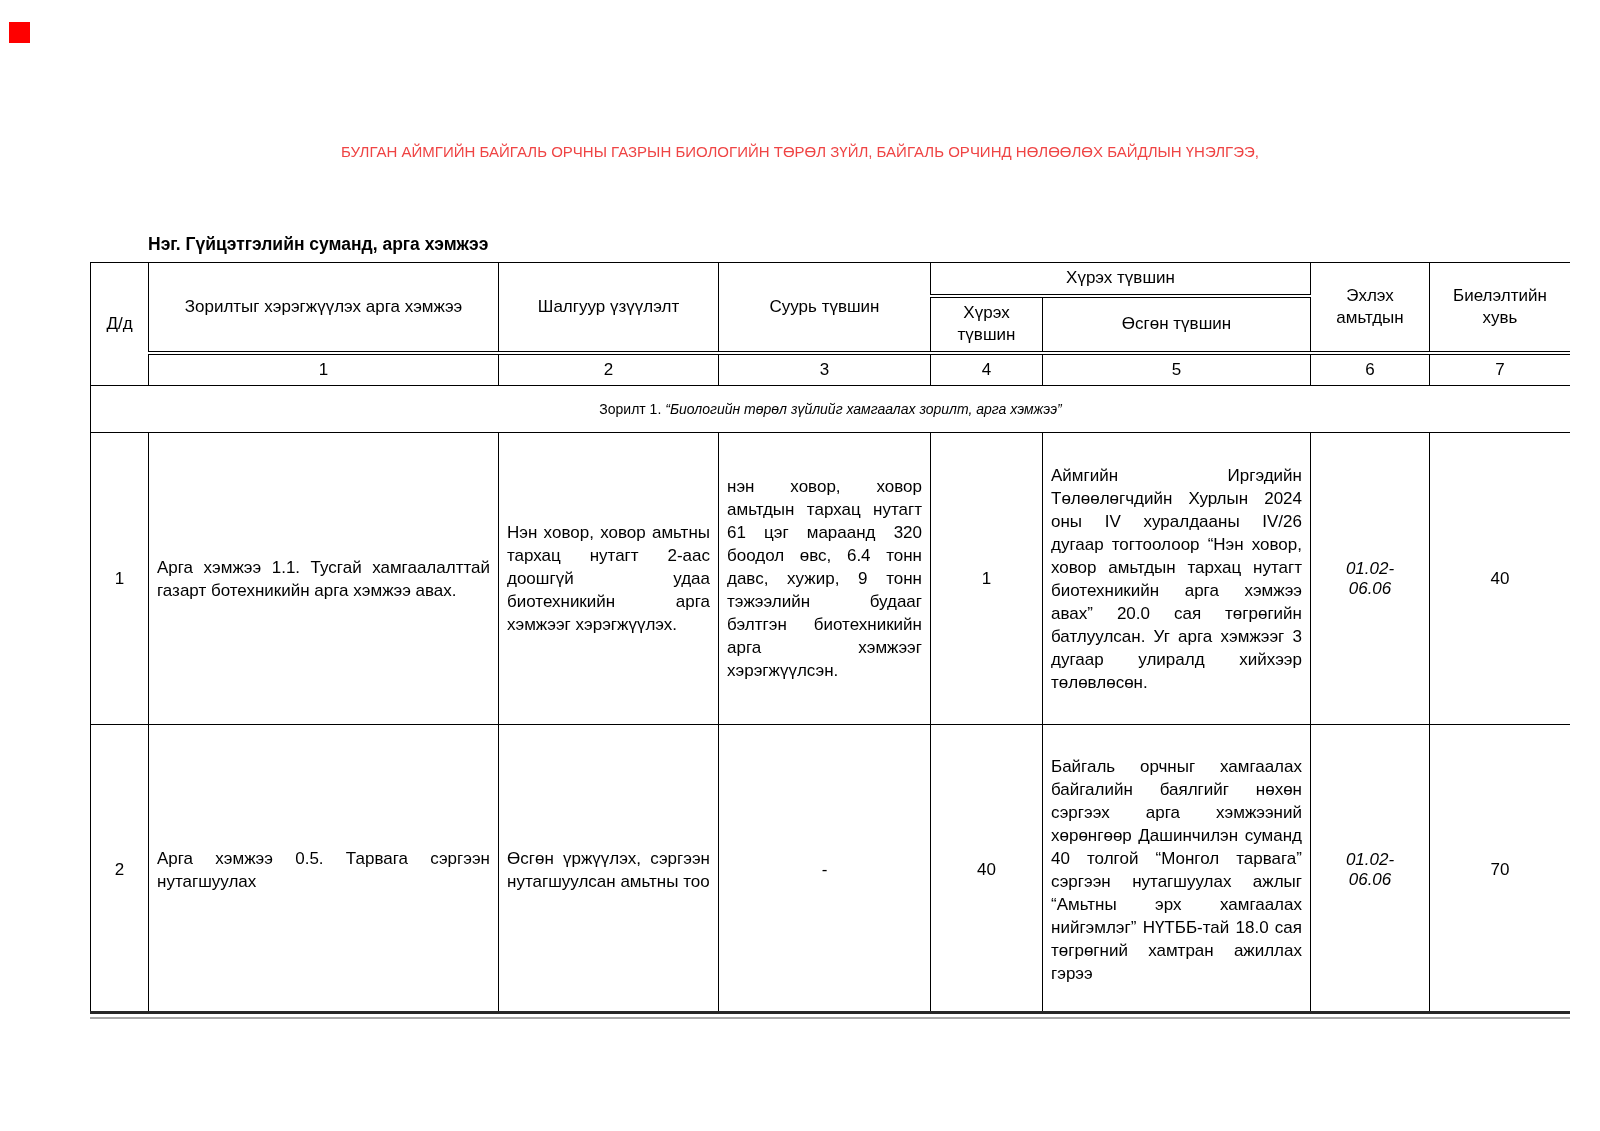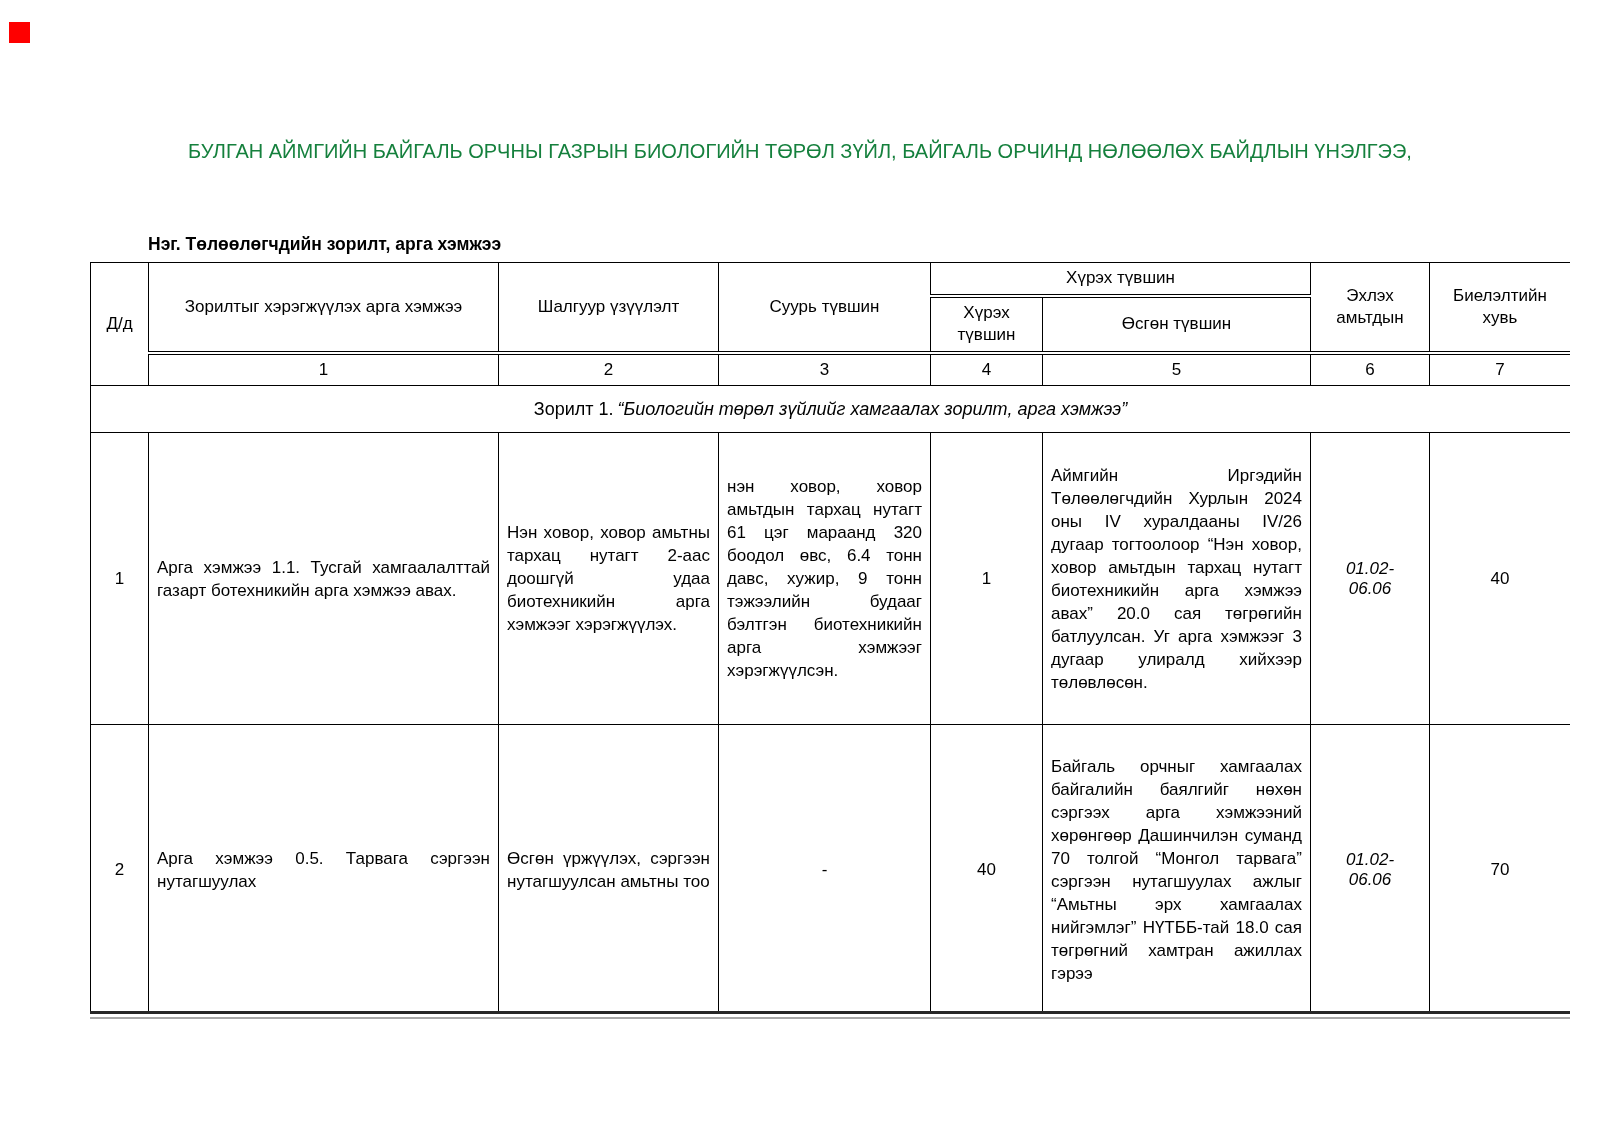--- a/index.html
+++ b/index.html
@@ -4,21 +4,21 @@
 <style>
   html,body{margin:0;padding:0;}
   body{
     width:1600px;height:1131px;background:#ffffff;position:relative;
     font-family:"Liberation Sans", sans-serif;color:#000;
     -webkit-font-smoothing:antialiased;
   }
   .red-square{position:absolute;left:9px;top:22px;width:21px;height:21px;background:#fe0000;}
   .doc-title{
     position:absolute;left:60px;right:60px;top:139px;
-    text-align:center;font-size:20px;line-height:25px;color:#15803d;
+    text-align:center;font-size:15px;line-height:25px;color:#ef4444;
   }
   .section-heading{
     position:absolute;left:148px;top:234px;
     font-size:17.5px;font-weight:bold;
   }
   .table-wrap{
     position:absolute;left:90px;top:262px;width:1480px;height:751px;overflow:hidden;
   }
   table.report{
     border-collapse:collapse;table-layout:fixed;width:1480px;
@@ -29,40 +29,40 @@
     padding:2px 8px;
     vertical-align:middle;
     font-weight:normal;
     overflow:hidden;
     margin-top:8px;
   }
   th.hdr{text-align:center;line-height:22px;}
   td.cnum{text-align:center;line-height:20px;}
   .dbl-top{border-top:4px double #000 !important;}
   .dbl-bottom{border-bottom:4px double #000 !important;}
-  td.goal-cell{text-align:center;font-weight:bold;font-size:18px;padding:6px 8px;}
+  td.goal-cell{text-align:center;font-weight:bold;font-size:14px;padding:6px 8px;}
   td.goal-cell .quoted{font-style:italic;margin-left:4px;}
   td.body-just{text-align:justify;line-height:23px;padding:4px 9px;}
   td.vtop{vertical-align:top;padding-top:6px;}
   td.vbottom{vertical-align:bottom;padding-bottom:20px;}
   td.center-cell{text-align:center;}
   .pre{white-space:pre-line;font-style:italic;}
   .cut-line-black{position:absolute;left:90px;top:1011px;width:1480px;height:2.5px;background:#262626;}
   .cut-line-gray{position:absolute;left:90px;top:1017px;width:1480px;height:1.5px;background:#a6a6a6;}
 </style>
 </head>
 <body>
 
 <div class="red-square"></div>
 
 <div class="doc-title">
   <div>БУЛГАН АЙМГИЙН БАЙГАЛЬ ОРЧНЫ ГАЗРЫН БИОЛОГИЙН ТӨРӨЛ ЗҮЙЛ, БАЙГАЛЬ ОРЧИНД НӨЛӨӨЛӨХ БАЙДЛЫН ҮНЭЛГЭЭ,</div>
 </div>
 
-<div class="section-heading">Нэг. Төлөөлөгчдийн зорилт, арга хэмжээ</div>
+<div class="section-heading">Нэг. Гүйцэтгэлийн суманд, арга хэмжээ</div>
 
 <div class="table-wrap">
   <table class="report">
     <colgroup>
       <col style="width:58px">
       <col style="width:350px">
       <col style="width:220px">
       <col style="width:212px">
       <col style="width:112px">
       <col style="width:268px">
@@ -107,21 +107,21 @@
       <td class="center-cell pre">01.02-
 06.06</td>
       <td class="center-cell">40</td>
     </tr>
     <tr style="height:291px">
       <td class="center-cell vbottom">2</td>
       <td class="body-just vtop">Арга хэмжээ 0.5. Тарвага сэргээн нутагшуулах</td>
       <td class="body-just vtop">Өсгөн үржүүлэх, сэргээн нутагшуулсан амьтны тоо</td>
       <td class="center-cell">-</td>
       <td class="center-cell">40</td>
-      <td class="body-just vtop">Байгаль орчныг хамгаалах байгалийн баялгийг нөхөн сэргээх арга хэмжээний хөрөнгөөр Дашинчилэн суманд 70 толгой “Монгол тарвага” сэргээн нутагшуулах ажлыг “Амьтны эрх хамгаалах нийгэмлэг” НҮТББ-тай 18.0 сая төгрөгний хамтран ажиллах гэрээ</td>
+      <td class="body-just vtop">Байгаль орчныг хамгаалах байгалийн баялгийг нөхөн сэргээх арга хэмжээний хөрөнгөөр Дашинчилэн суманд 40 толгой “Монгол тарвага” сэргээн нутагшуулах ажлыг “Амьтны эрх хамгаалах нийгэмлэг” НҮТББ-тай 18.0 сая төгрөгний хамтран ажиллах гэрээ</td>
       <td class="center-cell pre">01.02-
 06.06</td>
       <td class="center-cell">70</td>
     </tr>
   </tbody>
     </table>
 </div>
 
 <div class="cut-line-black"></div>
 <div class="cut-line-gray"></div>

